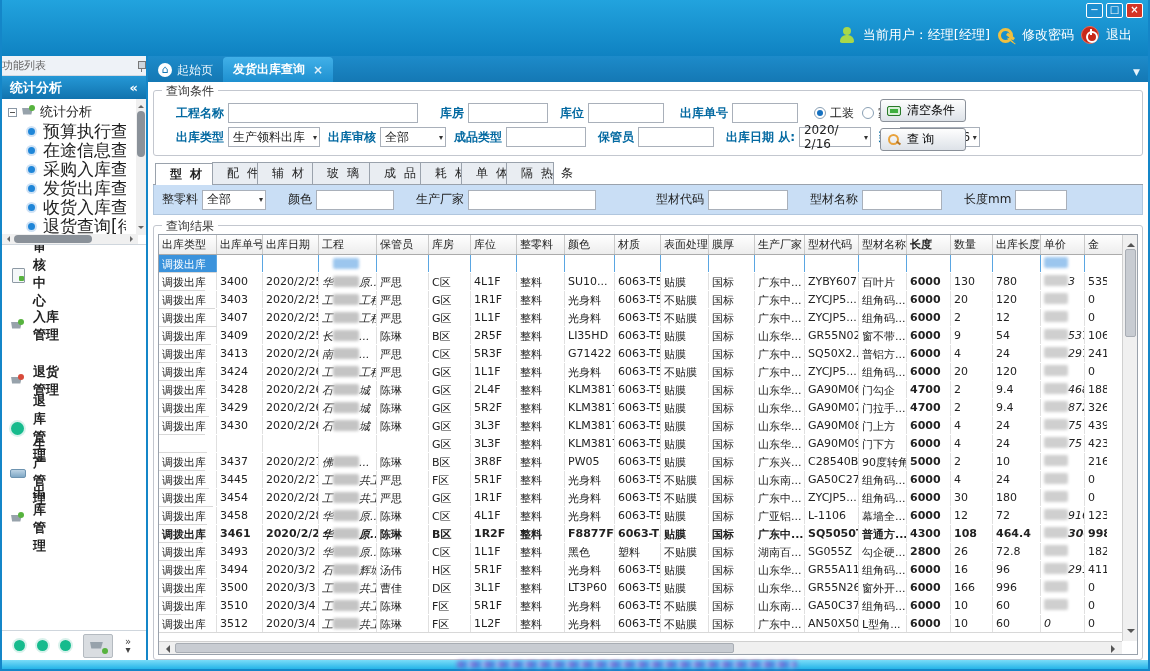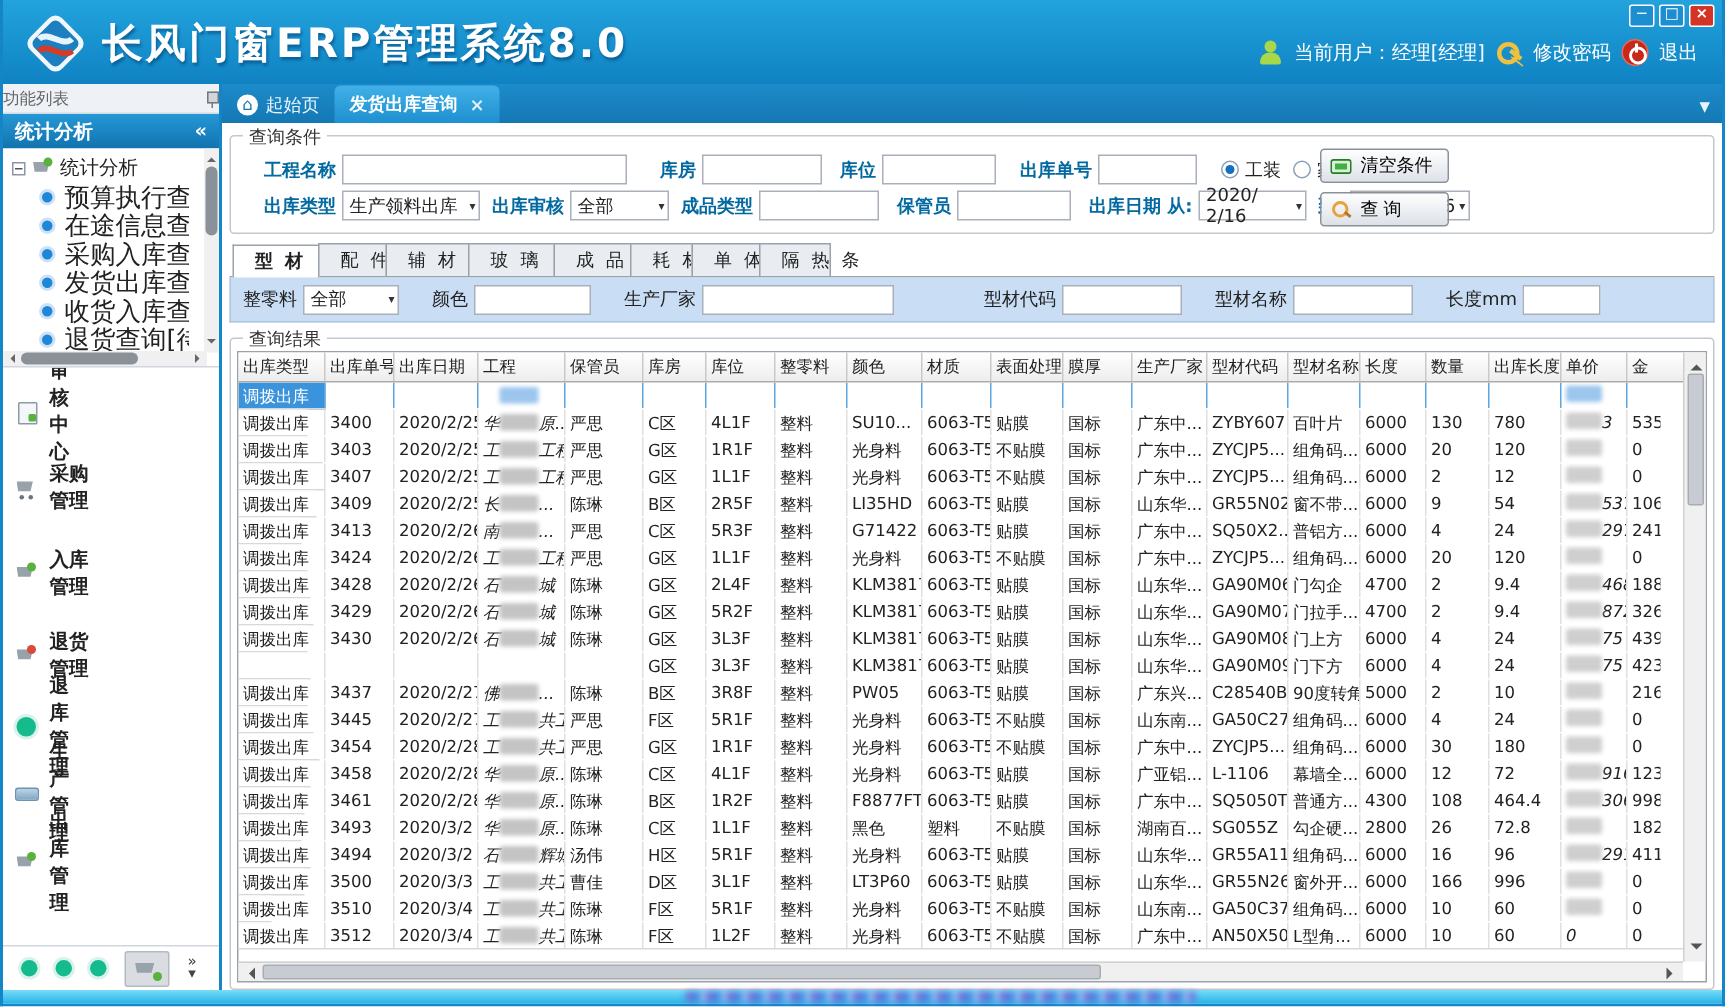--- a/index.html
+++ b/index.html
@@ -132,21 +132,21 @@
   .gr.sel .gc { border-right-color:#5aa6e2; }
   .blurb { display:inline-block; width:26px; height:11px; background:#c4c4c4; border-radius:2px; filter:blur(1.5px); vertical-align:-1px; }
   .gr.sel .blurb { background:#9cc6ee; }
   .blurb.pr { width:24px; background:#cfcfcf; }
   
   .i0,.c0{width:58px;flex:0 0 58px;} .i1,.c1{width:46px;flex:0 0 46px;} .i2,.c2{width:56px;flex:0 0 56px;}
   .i3,.c3{width:58px;flex:0 0 58px;} .i4,.c4{width:52px;flex:0 0 52px;} .i5,.c5{width:42px;flex:0 0 42px;}
   .i6,.c6{width:46px;flex:0 0 46px;} .i7,.c7{width:48px;flex:0 0 48px;} .i8,.c8{width:50px;flex:0 0 50px;}
   .i9,.c9{width:46px;flex:0 0 46px;} .i10,.c10{width:48px;flex:0 0 48px;} .i11,.c11{width:46px;flex:0 0 46px;}
   .i12,.c12{width:50px;flex:0 0 50px;} .i13,.c13{width:54px;flex:0 0 54px;} .i14,.c14{width:48px;flex:0 0 48px;}
-  .i15,.c15{width:44px;flex:0 0 44px;} .i16,.c16{width:42px;flex:0 0 42px;} .i17,.c17{width:48px;flex:0 0 48px;}
+  .i15,.c15{width:44px;flex:0 0 44px;font-weight:bold;} .i16,.c16{width:42px;flex:0 0 42px;} .i17,.c17{width:48px;flex:0 0 48px;}
   .i18,.c18{width:44px;flex:0 0 44px;} .i19,.c19{width:22px;flex:0 0 22px;border-right:none;}
   .gvscroll { position:absolute; right:0; top:0; bottom:13px; width:15px; background:#f0f0f0; border-left:1px solid #d0d0d0; }
   .gvscroll .thumb { position:absolute; top:14px; left:2px; width:11px; height:88px; background:#c8ccd2; border:1px solid #a8adb4; border-radius:2px; }
   .gvscroll .arr { position:absolute; left:4px; width:0; height:0; border:4px solid transparent; }
   .gvscroll .arr.up { top:4px; border-bottom-color:#555; }
   .gvscroll .arr.dn { bottom:4px; border-top-color:#555; }
   .ghscroll { position:absolute; left:0; right:15px; bottom:0; height:13px; background:#f0f0f0; border-top:1px solid #d0d0d0; }
   .ghscroll .thumb { position:absolute; left:16px; top:1px; height:10px; width:58%; background:#c8ccd2; border:1px solid #a8adb4; border-radius:2px; }
   .ghscroll .arr { position:absolute; top:3px; width:0; height:0; border:4px solid transparent; }
   .ghscroll .arr.l { left:3px; border-right-color:#555; }
@@ -158,29 +158,20 @@
     background:repeating-linear-gradient(90deg,#7a5ad0 0 6px,#3a7ae0 6px 10px,#b0b8f0 10px 14px); filter:blur(2px); opacity:.8; }
 
   .ml4{margin-left:4px;} .ml8{margin-left:8px;} .ml12{margin-left:12px;} .ml16{margin-left:16px;} .ml22{margin-left:22px;}
 </style>
 </head>
 <body>
 
 <div class="window">
 
   <div class="titlebar">
-    <div class="brand">
-      <svg class="logo" viewBox="0 0 42 42">
-        <rect x="6" y="6" width="30" height="30" rx="6" transform="rotate(45 21 21)" fill="#fdfdfd" opacity="0.95"></rect>
-        <rect x="9" y="9" width="24" height="24" rx="4" transform="rotate(45 21 21)" fill="#1b7fc0"></rect>
-        <path d="M10 18 C16 12, 26 24, 32 18" stroke="#e8f4fb" stroke-width="4" fill="none"></path>
-        <path d="M10 26 C16 20, 26 32, 32 26" stroke="#d23c28" stroke-width="4" fill="none"></path>
-      </svg>
-      <span class="apptitle">长风门窗ERP管理系统8.0</span>
-    </div>
     <div class="win-controls">
       <span class="wbtn">−</span>
       <span class="wbtn">□</span>
       <span class="wbtn close">×</span>
     </div>
     <div class="userbar">
       <span class="uic person"></span>
       <span>当前用户：经理[经理]</span>
       <span class="uic key"></span>
       <span class="link">修改密码</span>
@@ -257,24 +248,20 @@
         </div>
       </div>
       <div class="menu">
 
 
           <div class="menu-item i1">
             <span class="mi-icon ic-clipboard-gray-icon"></span>
             <span>审核中心</span>
           </div>
 
-          <div class="menu-item i2">
-            <span class="mi-icon ic-cart-icon"></span>
-            <span>采购管理</span>
-          </div>
 
           <div class="menu-item i3">
             <span class="mi-icon ic-cart-green-icon"></span>
             <span>入库管理</span>
           </div>
 
           <div class="menu-item i4">
             <span class="mi-icon ic-cart-red-icon"></span>
             <span>退货管理</span>
           </div>

